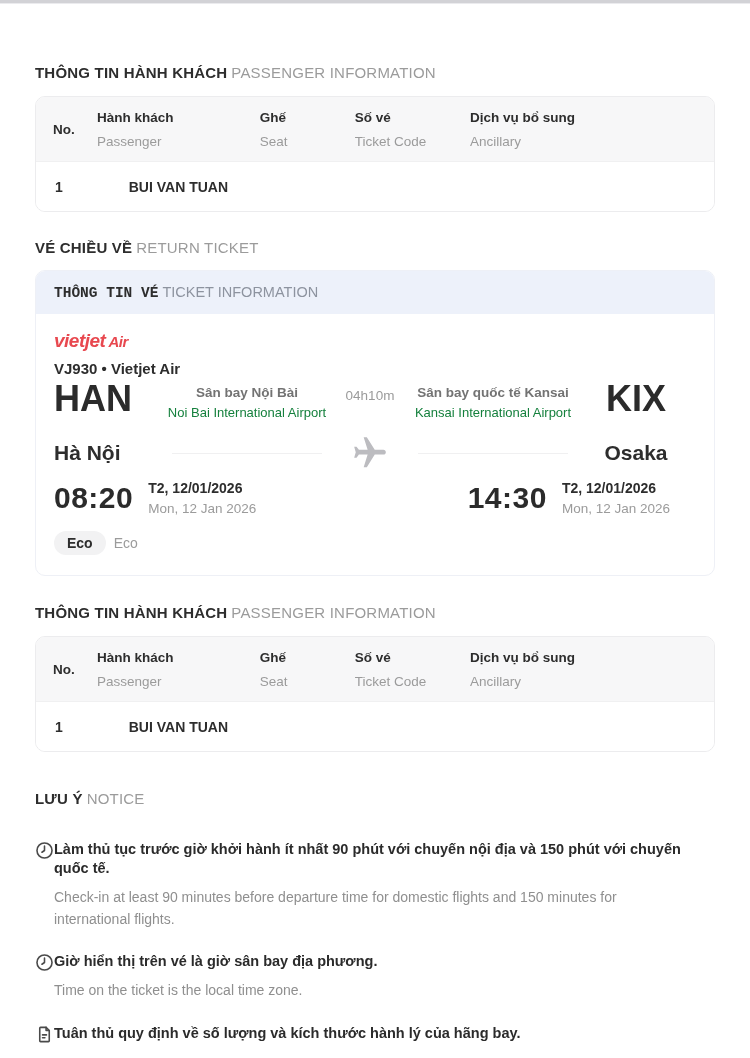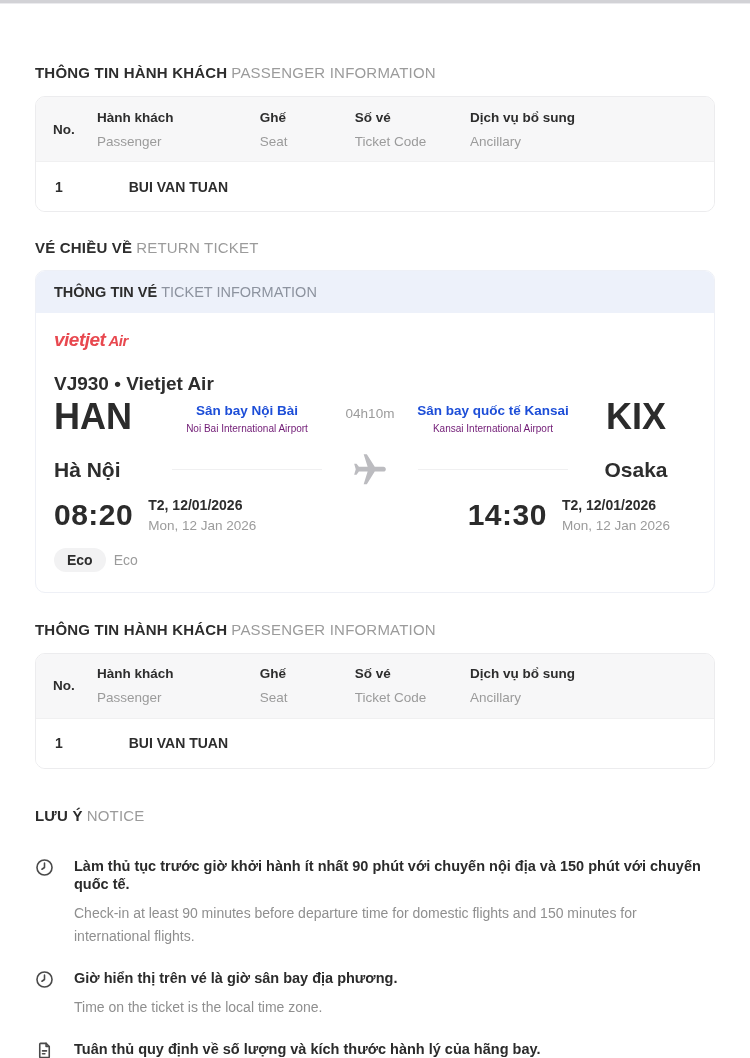--- a/index.html
+++ b/index.html
@@ -58,52 +58,52 @@
     border:1px solid #eef0f6;
     border-radius:10px;
     overflow:hidden;
     background:#fff;
   }
   .ticket-card-header {
     background:#edf1fa;
     padding:13px 18px;
     font-size:14.5px;
   }
-  .ticket-card-header .vi { font-weight:bold; color:#2d2d2d; }
+  .ticket-card-header .vi { font-weight:bold; color:#2d2d2d;font-family:Liberation Mono, monospace; }
   .ticket-card-header .en { color:#8d939f; margin-left:4px; }
   .ticket-card-body { padding:8px 18px 20px; }
 
   .logo-row { display:flex; justify-content:space-between; align-items:center; margin-top:8px; }
   .vj-logo { color:#e8484f; font-style:italic; font-weight:bold; font-size:19px; letter-spacing:-.5px; }
   .vj-logo .air { font-size:15px; margin-left:3px; }
   .pill {
     background:#f2f2f3;
     border-radius:999px;
     padding:5px 13px;
     font-size:14px;
     display:inline-flex;
     gap:5px;
     align-items:center;
   }
   .pill .vi { color:#2d2d2d; }
   .pill .en { color:#9b9b9b; }
 
-  .flight-line { margin-top:22px; font-size:19px; font-weight:bold; color:#2d2d2d; }
+  .flight-line { margin-top:8px; font-size:15px; font-weight:bold; color:#2d2d2d; }
 
   .route-grid {
     display:grid;
     grid-template-columns:110px 1fr 80px 1fr 120px;
     align-items:start;
     margin-top:2px;
   }
   .apt-code { font-size:36px; font-weight:bold; color:#2b2b2b; line-height:1.1; }
   .apt-code.right { text-align:center; }
   .apt-block { text-align:center; padding-top:6px; }
-  .apt-block .vi { font-size:13.5px; font-weight:bold; color:#1d4ed8; }
-  .apt-block .en { font-size:10px; color:#701a75; margin-top:5px; }
+  .apt-block .vi { font-size:13.5px; font-weight:bold; color:#737373; }
+  .apt-block .en { font-size:13px; color:#15803d; margin-top:5px; }
   .duration { text-align:center; font-size:13.5px; color:#9b9b9b; padding-top:9px; }
 
   .mid-grid {
     display:grid;
     grid-template-columns:110px 1fr 80px 1fr 120px;
     align-items:center;
     margin-top:14px;
     height:34px;
   }
   .city { font-size:21px; font-weight:bold; color:#2d2d2d; }
@@ -125,21 +125,21 @@
 
   .cabin-row { margin-top:15px; display:flex; align-items:center; }
   .cabin-pill {
     background:#f2f2f3; border-radius:999px; padding:4px 13px;
     font-size:14px; font-weight:bold; color:#2d2d2d;
   }
   .cabin-en { font-size:14px; color:#9b9b9b; margin-left:8px; }
 
   
   .notice-list { margin-top:33px; }
-  .notice-item { display:flex; gap:20px; margin-bottom:22px; }
+  .notice-item { display:flex; margin-bottom:22px; }
   .notice-icon { flex:0 0 19px; padding-top:1px; }
   .notice-texts { flex:1; }
   .notice-title { font-size:14.5px; font-weight:bold; color:#2b2b2b; line-height:1.3; }
   .notice-desc { font-size:14px; color:#8f8f8f; margin-top:8px; line-height:1.6; max-width:600px; }
 </style>
 </head>
 <body>
 
 <div class="topbar"></div>
 

